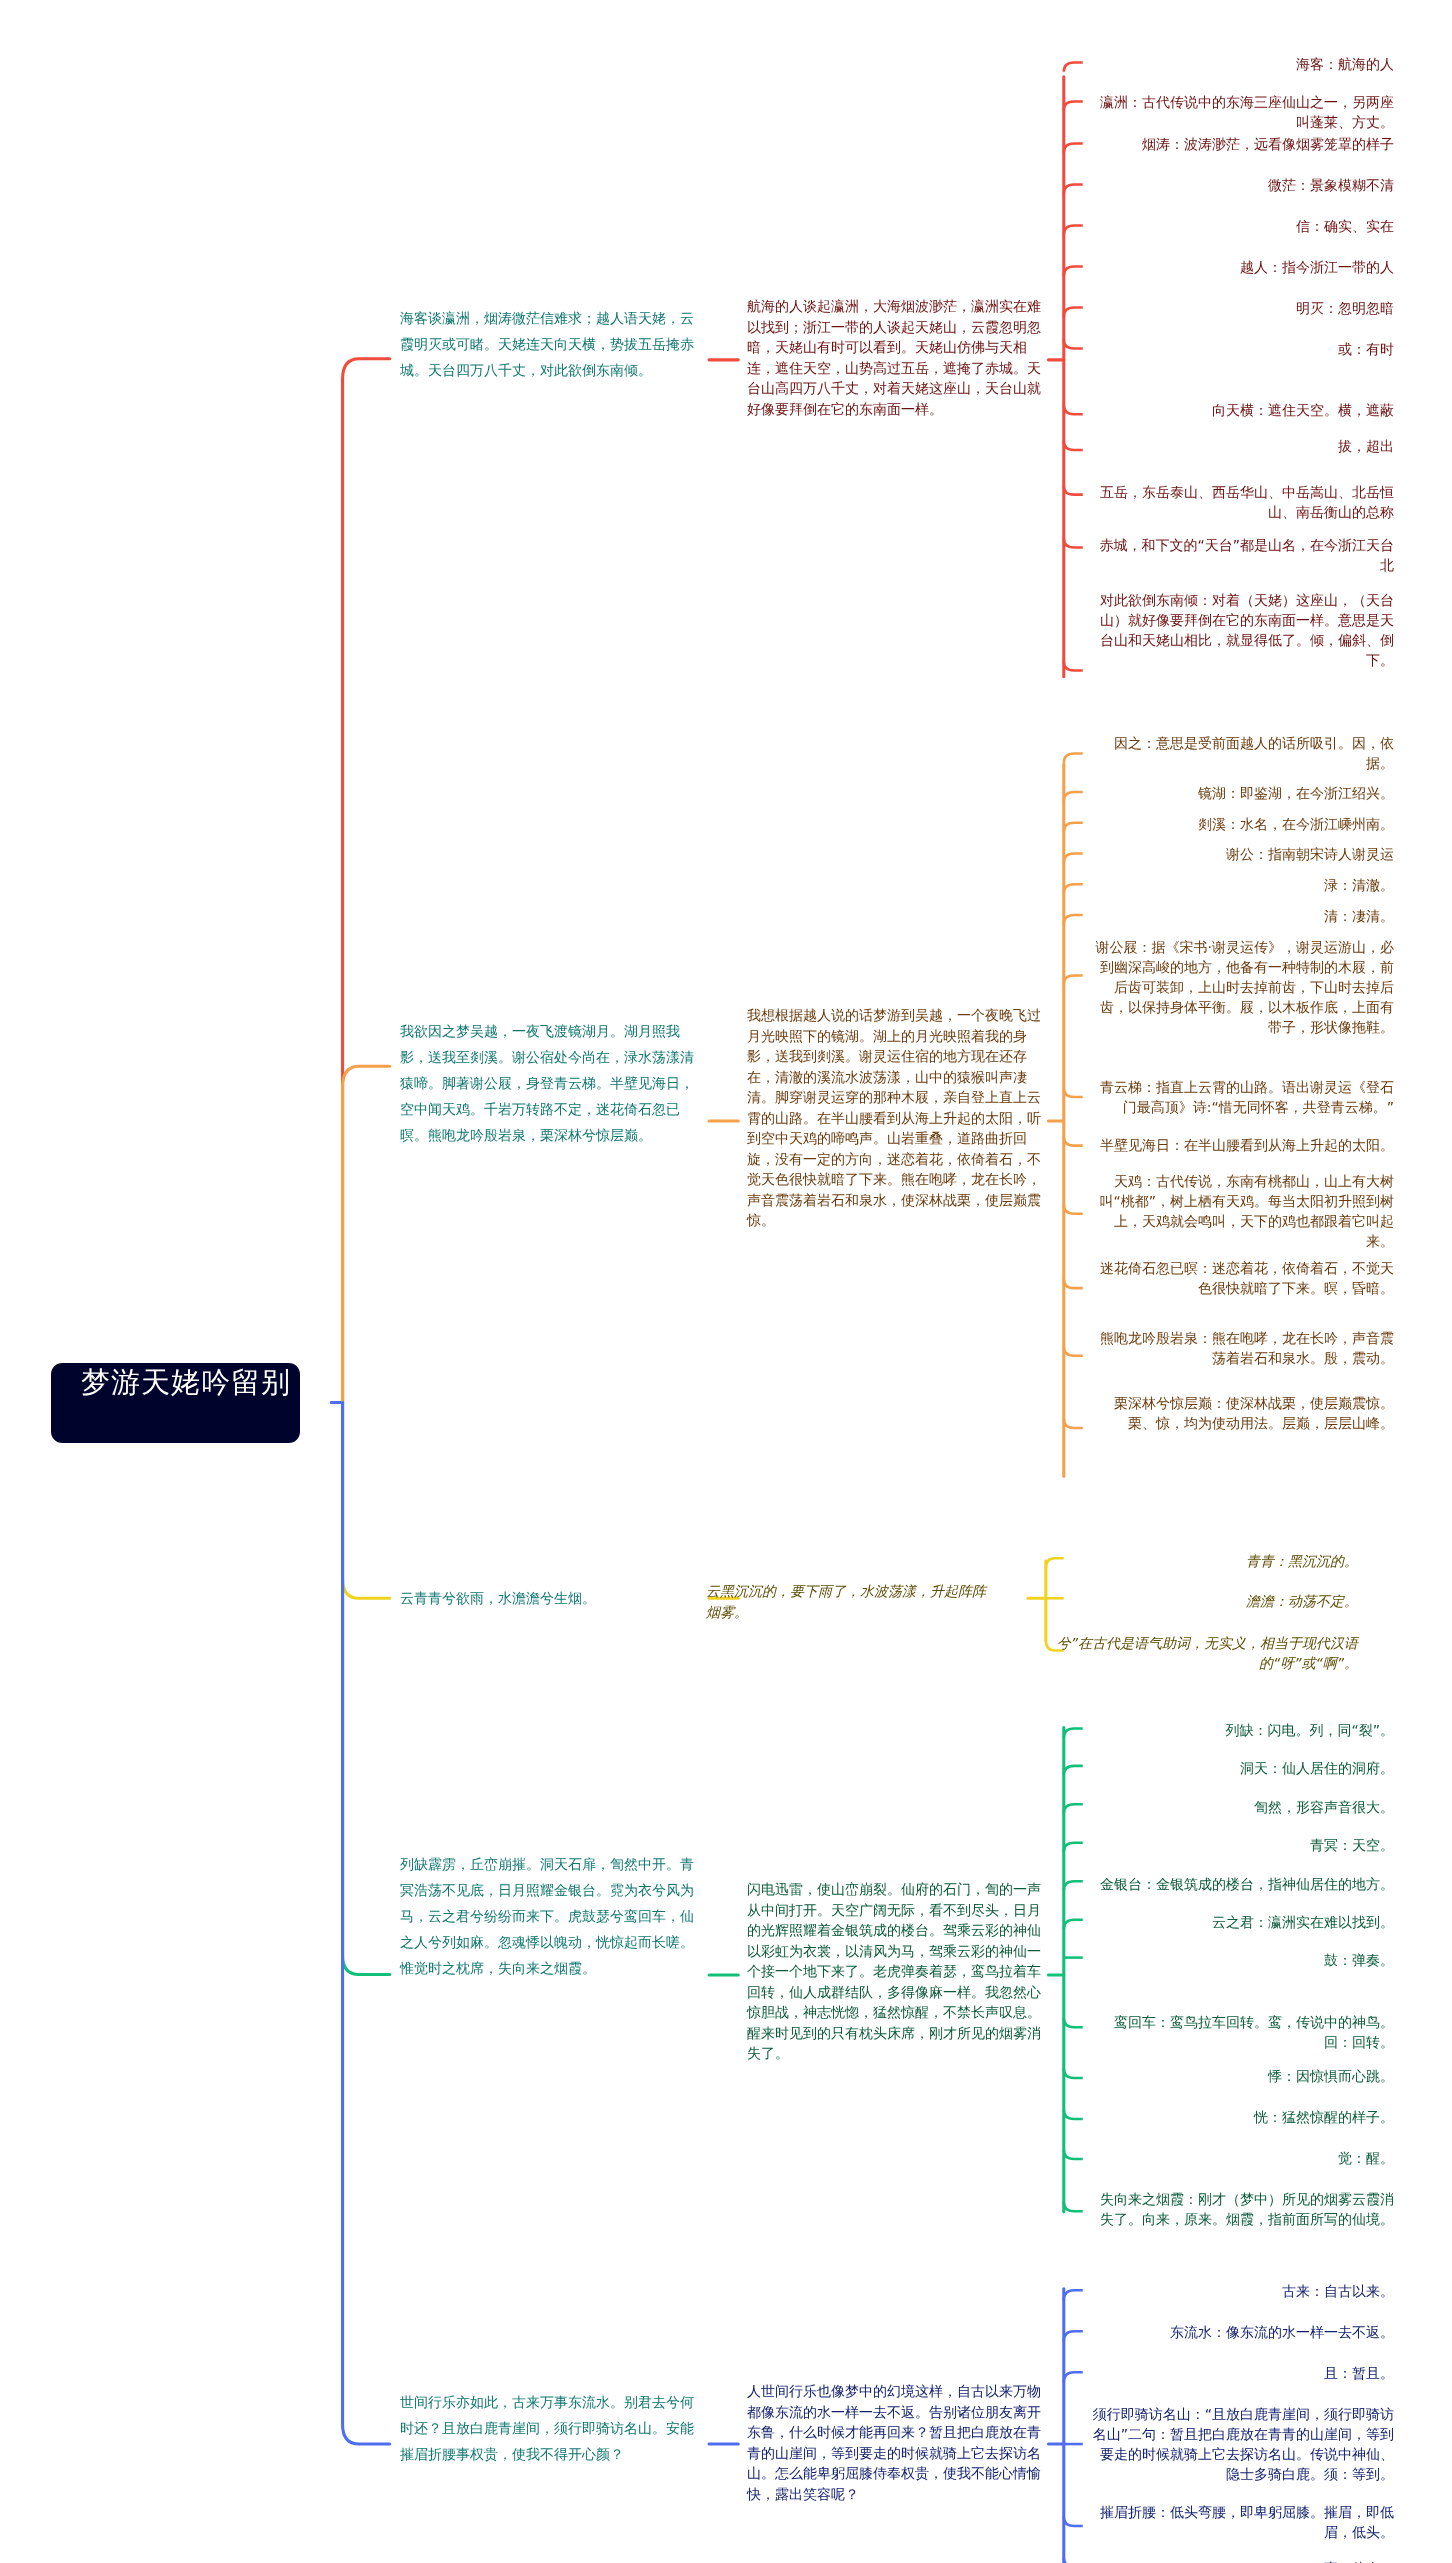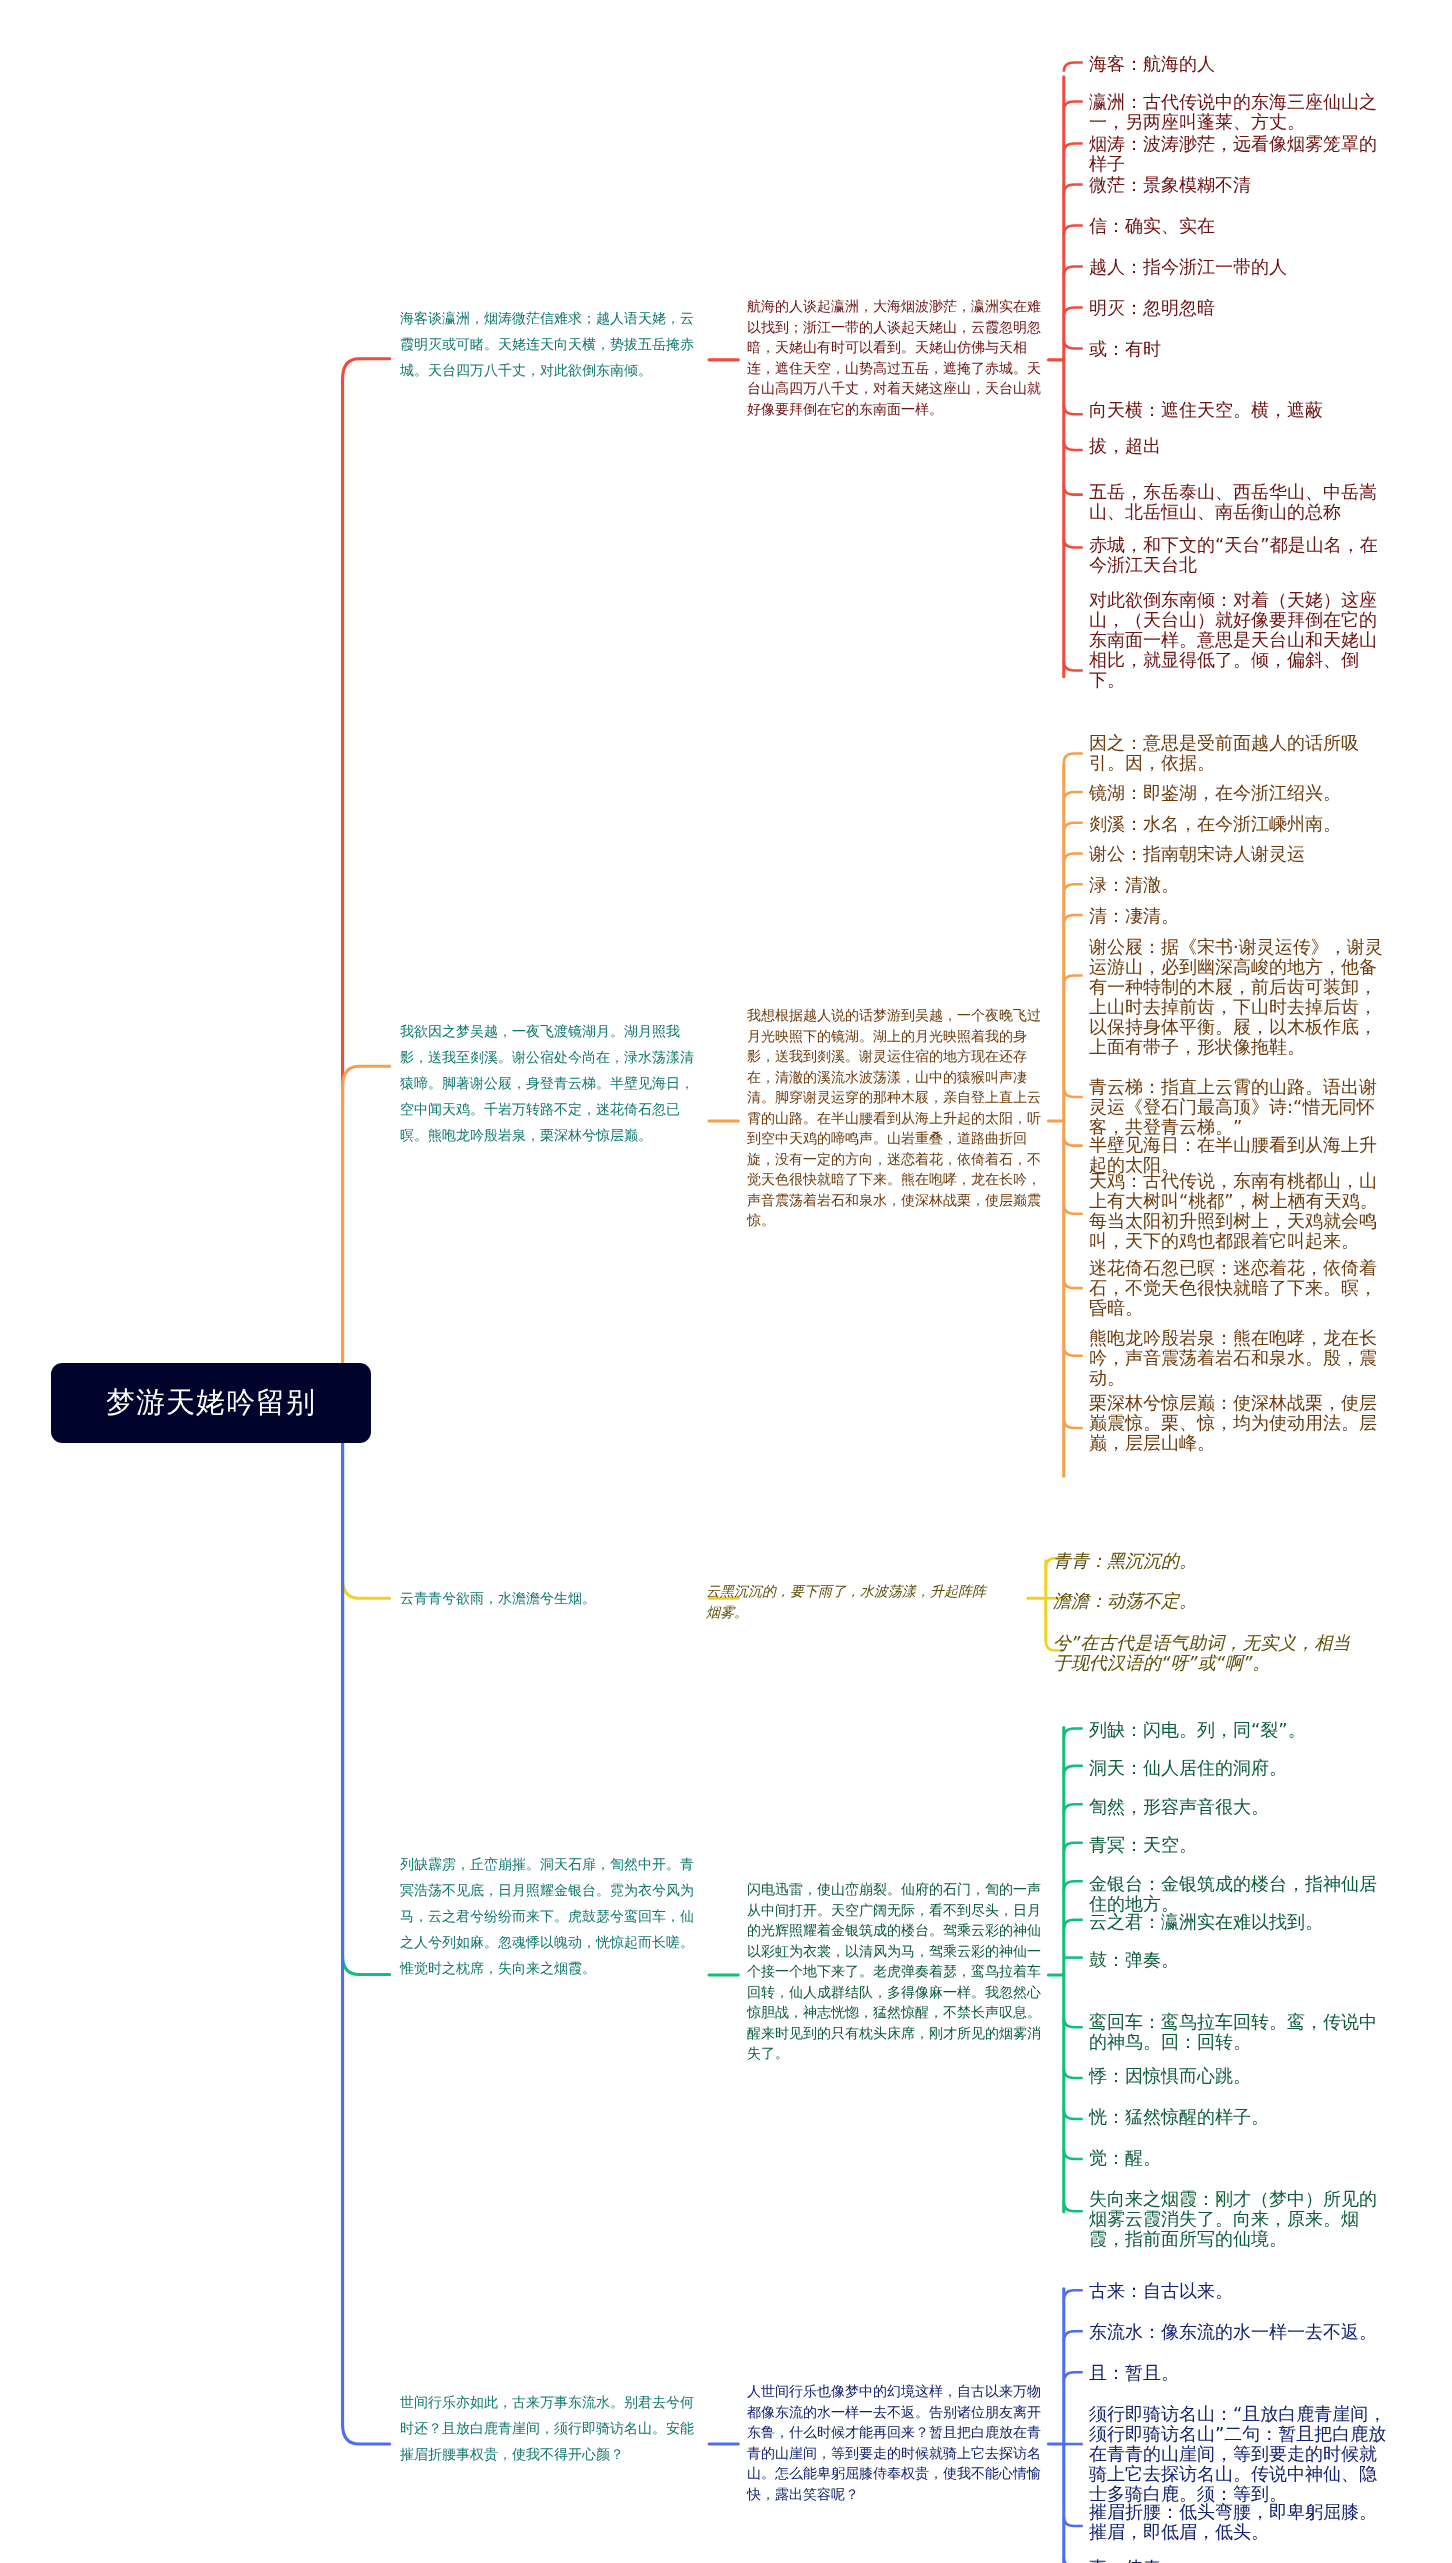--- a/index.html
+++ b/index.html
@@ -4,36 +4,36 @@
 <style>
   html, body { margin: 0; padding: 0; }
   body {
     width: 1453px; height: 2933px; position: relative; overflow: hidden;
     background: #ffffff;
     font-family: "DejaVu Sans", "Liberation Sans", sans-serif;
   }
   #canvas { position: absolute; left: 0; top: 0; width: 1453px; height: 2686px; background: #ffffff; }
   svg#links { position: absolute; left: 0; top: 0; width: 1453px; height: 2686px; pointer-events: none; }
   .root {
-    position: absolute; left: 51px; top: 1363px; width: 320px; height: 80px;
+    position: absolute; left: 51px; top: 1363px; width: 228px; height: 80px;
     background: #00032b; color: #ffffff; border-radius: 11.3px;
-    display: flex; align-items: center; justify-content: center;
-    font-size: 29px; letter-spacing: 1px;
+    display: flex; align-items: flex-start; justify-content: center;
+    font-size: 29px; letter-spacing: 1px; padding-left: 21px;
   }
   .l1 {
     position: absolute; left: 400px; width: 297px;
     font-size: 14px; line-height: 26px; color: #0f766e;
   }
   .l2 {
     position: absolute; left: 747px; width: 297px;
     font-size: 14px; line-height: 20.5px;
   }
   .l3 {
     position: absolute; left: 1089px; width: 305px;
-    font-size: 18px; line-height: 20px;
+    font-size: 14px; line-height: 20px; text-align: right;
   }
   .c-red { color: #6b1010; }
   .c-orange { color: #6a3a0c; }
   .c-yellow { color: #5c4d04; font-style: italic; }
   .c-green { color: #0b5a3a; }
   .c-blue { color: #13206e; }
 </style>
 </head>
 <body>
 

